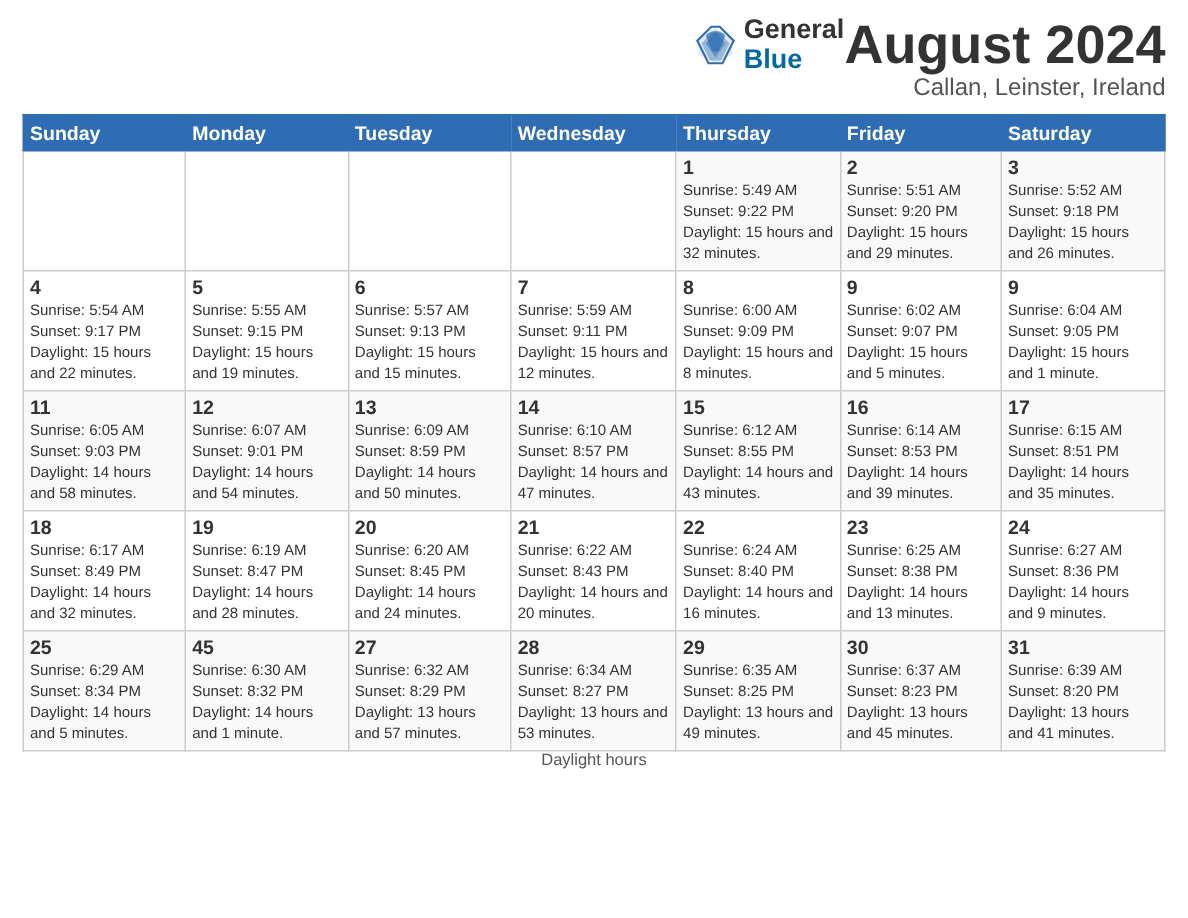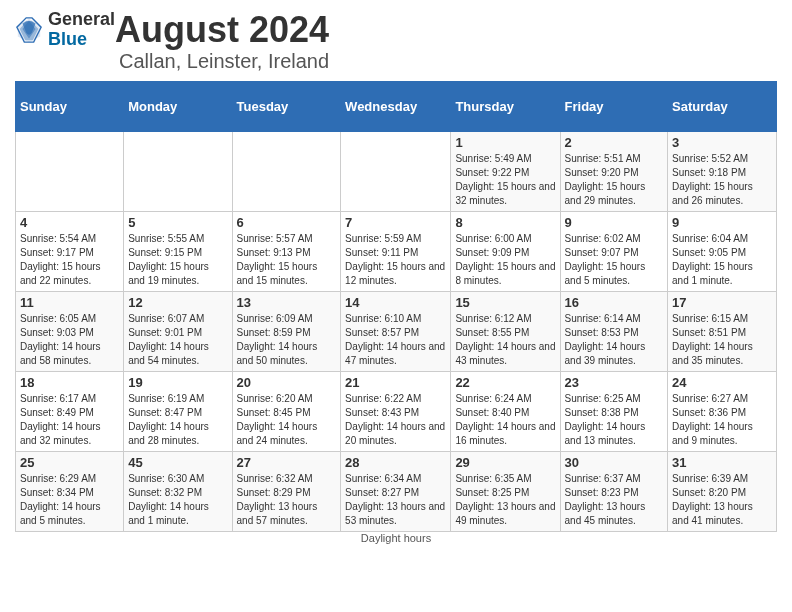--- a/index.html
+++ b/index.html
@@ -9,21 +9,21 @@
       width: 792px;
       height: 612px;
       overflow: hidden;
     }
     .container {
       width: 792px;
       padding: 10px 15px 5px 15px;
     }
     .header {
       display: flex;
-      justify-content: flex-start;
+      justify-content: flex-end;
       align-items: flex-start;
       margin-bottom: 8px;
     }
     .logo {
       display: flex;
       align-items: center;
       gap: 2px;
     }
     .logo-text {
       display: flex;
@@ -48,32 +48,32 @@
     .title-block {
       text-align: right;
     }
     .month-title {
       font-size: 36px;
       font-weight: bold;
       color: #333;
       line-height: 1.1;
     }
     .location {
-      font-size: 20px;
+      font-size: 16px;
       color: #555;
     }
     table {
       width: 100%;
       border-collapse: collapse;
       font-size: 10.5px;
     }
     thead tr th {
       background-color: #2e6db4;
       color: #fff;
-      padding: 17px 4px;
+      padding: 4px 4px;
       text-align: left;
       font-size: 13px;
       font-weight: bold;
       border: 1px solid #2e6db4;
     }
     tbody tr td {
       border: 1px solid #ccc;
       vertical-align: top;
       padding: 3px 4px;
       height: 80px;

